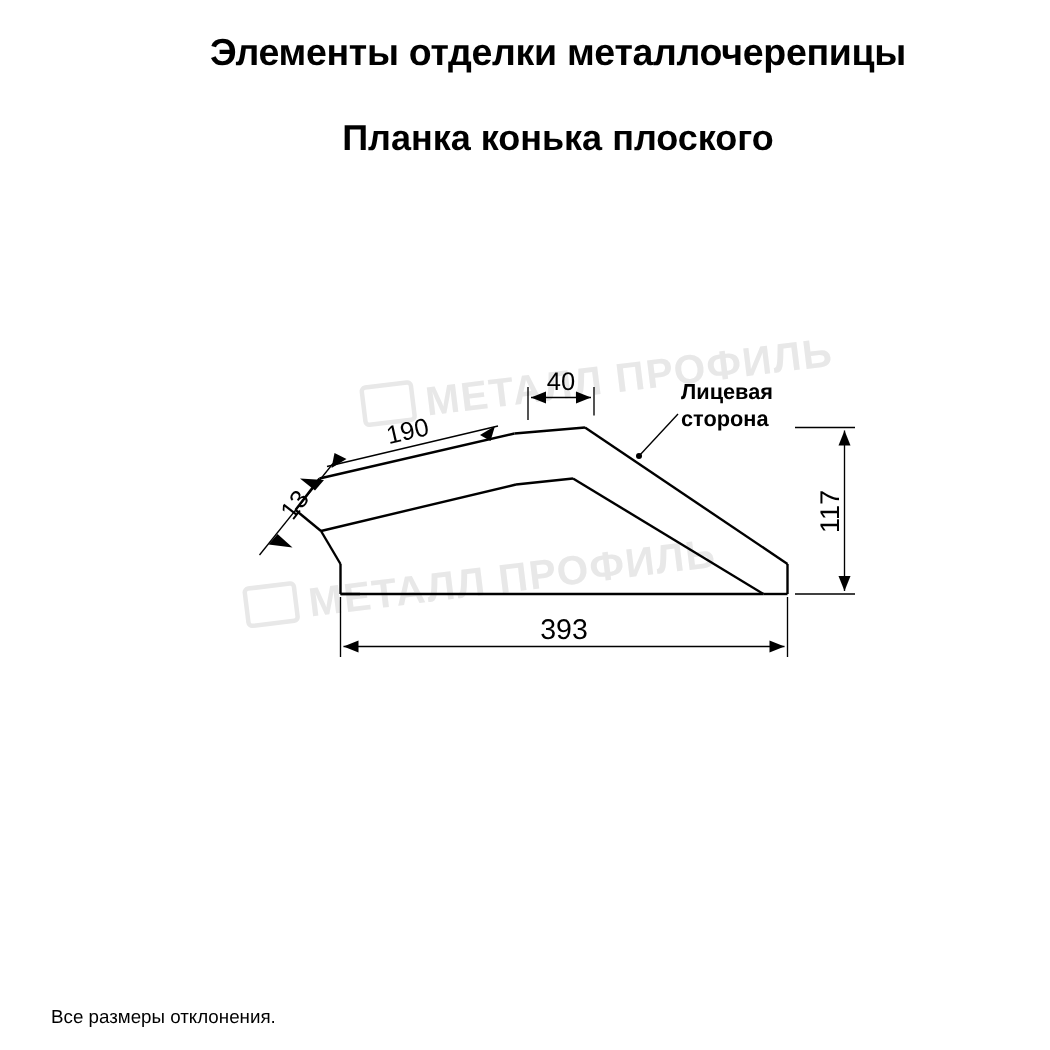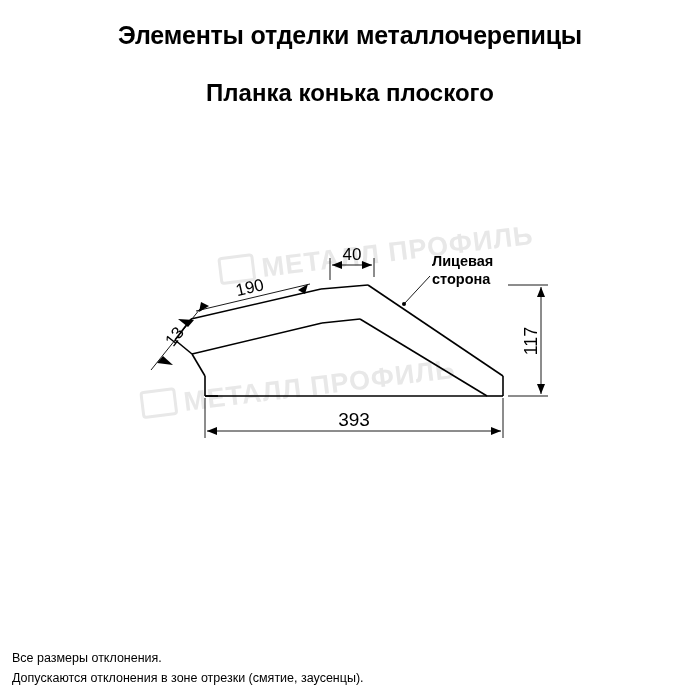--- a/index.html
+++ b/index.html
@@ -12,20 +12,21 @@
     background: #ffffff;
     font-family: "Liberation Sans", sans-serif;
     color: #000000;
     position: relative;
     overflow: hidden;
   }
   .page {
     position: relative;
     width: 560px;
     height: 700px;
+    margin-left: 22px;
   }
   .title-block {
     position: absolute;
     top: 20px;
     left: 0;
     width: 700px;
     text-align: center;
   }
   .main-title {
     font-size: 25px;
@@ -181,16 +182,15 @@
         <path d="M 217,247 L 207,251 L 217,255 Z" fill="#000" stroke="none"></path>
         <path d="M 491,247 L 501,251 L 491,255 Z" fill="#000" stroke="none"></path>
       </g>
       <text x="354" y="246" font-size="19" text-anchor="middle">393</text>
 
     </svg>
   </div>
 
   <div class="footer">
     <div>Все размеры отклонения.</div>
-    <div>Допускаются отклонения в зоне отрезки (смятие, заусенцы).</div>
   </div>
 
 </div>
 
 </body></html>

